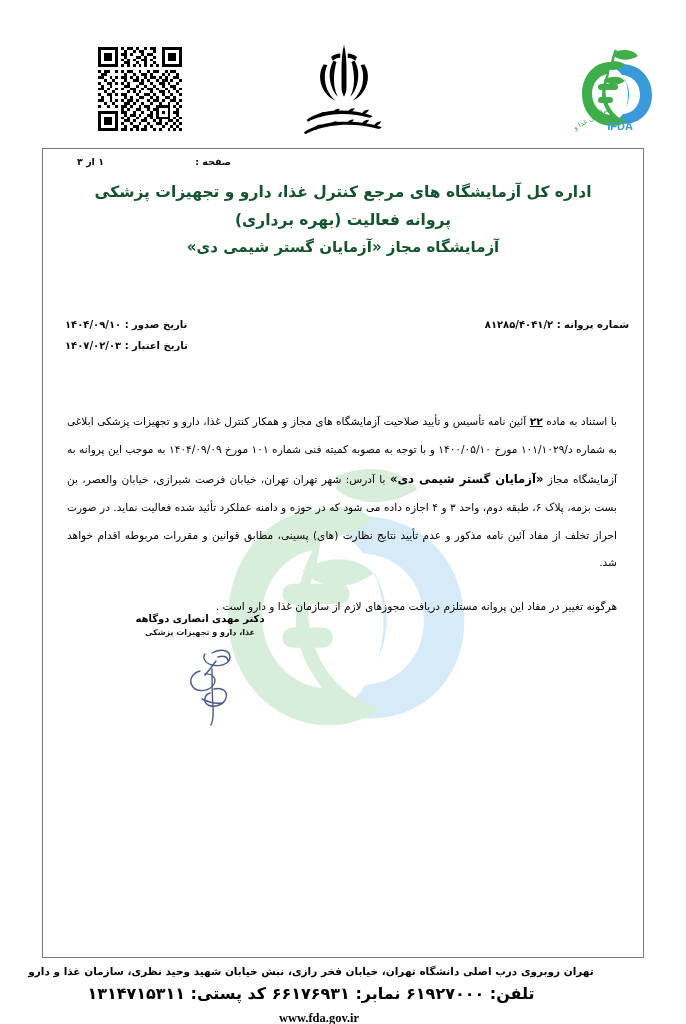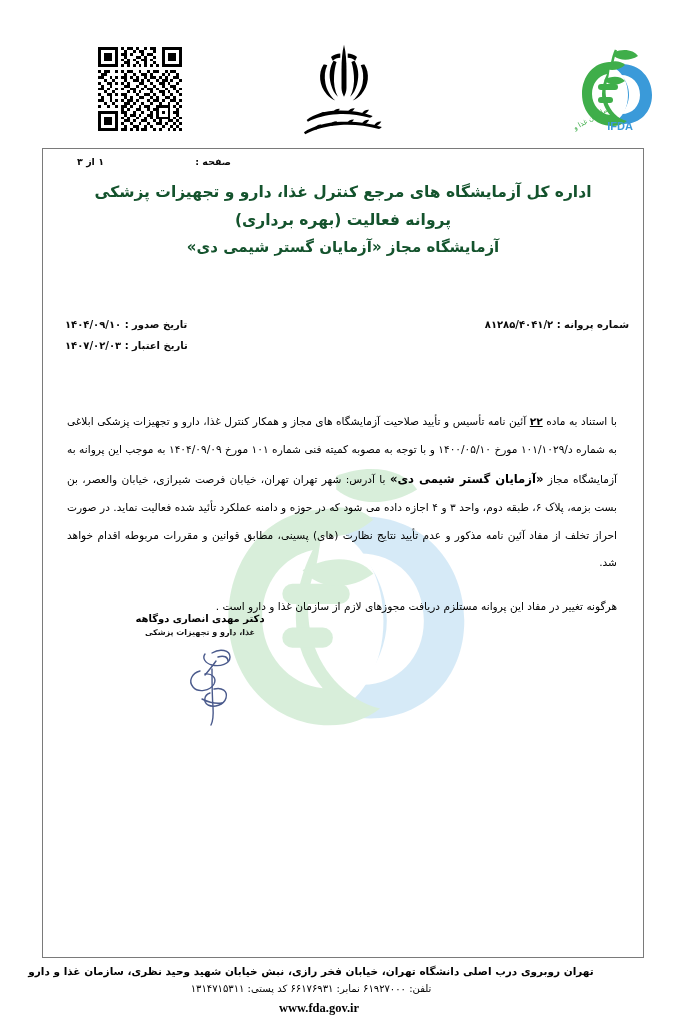--- a/index.html
+++ b/index.html
@@ -224,22 +224,22 @@
     text-align: center;
     direction: rtl;
   }
   .footer-line1 {
     font-size: 10.5px;
     font-weight: 700;
     line-height: 1.75;
     color: #000;
   }
   .footer-line2 {
-    font-size: 10px;
-    font-weight: 400;
+    font-size: 16px;
+    font-weight: 700;
     line-height: 1.75;
     color: #000;
   }
   .footer-url {
     font-family: "Liberation Serif", "DejaVu Serif", serif;
     font-size: 12.5px;
     font-weight: 700;
     line-height: 1.7;
     color: #000;
     direction: ltr;

